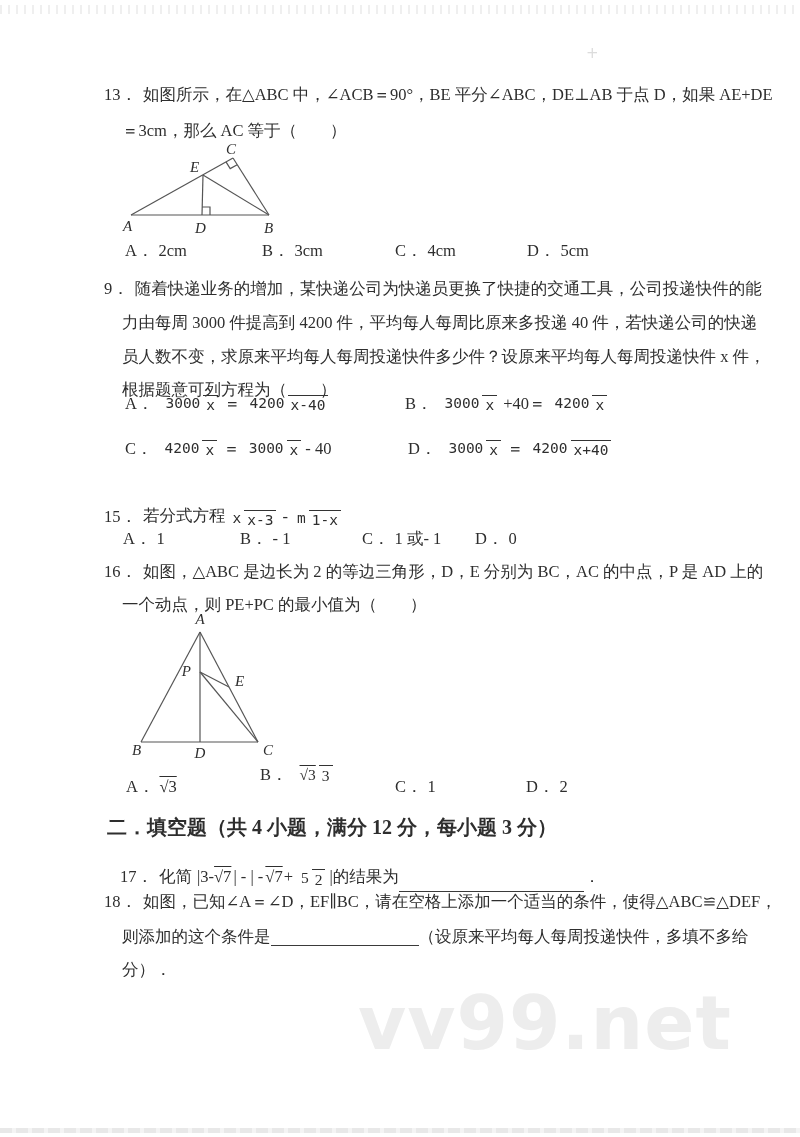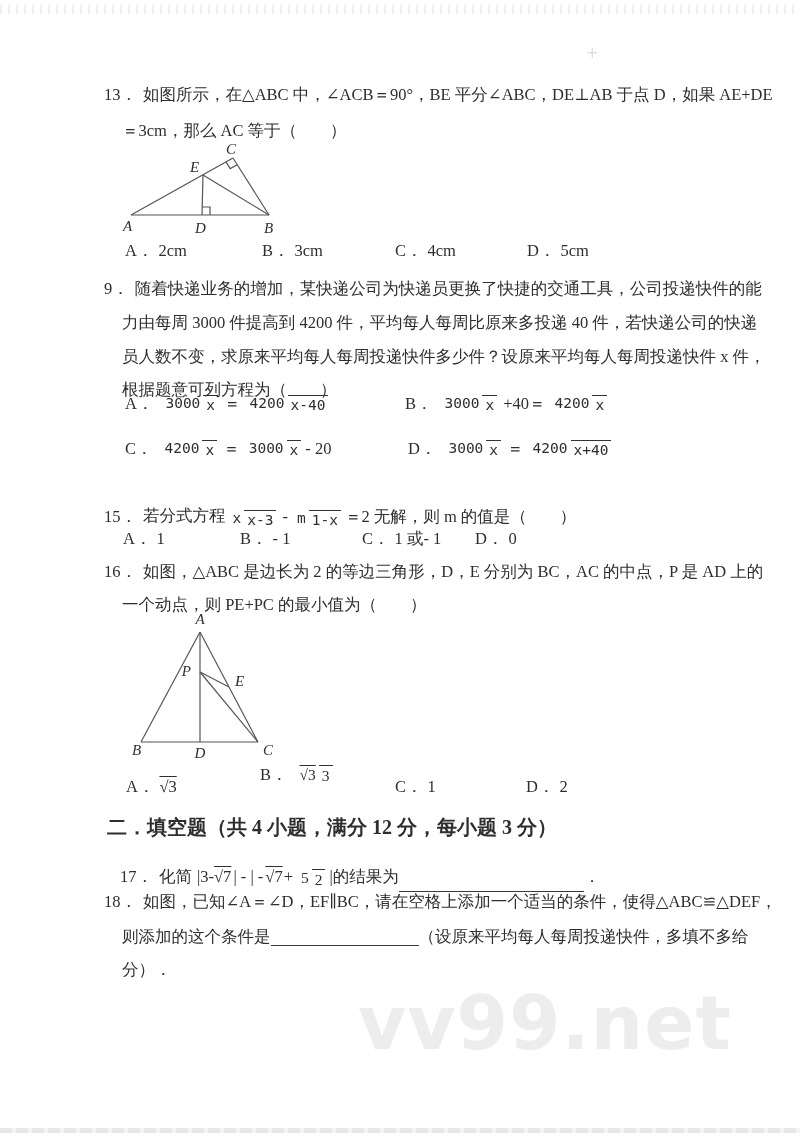--- a/index.html
+++ b/index.html
@@ -129,21 +129,21 @@
       <span class="olabel">C．</span>
       <span class="frac">
           <span class="num">4200</span>
           <span class="den">x</span>
         </span>
       <span class="mid">＝</span>
       <span class="frac">
           <span class="num">3000</span>
           <span class="den">x</span>
         </span>
-      <span>- 20</span>
+      <span>- 40</span>
     </span>
     <span class="opt mono" style="left:408px">
       <span class="olabel">D．</span>
       <span class="frac">
           <span class="num">3000</span>
           <span class="den">x</span>
         </span>
       <span class="mid">＝</span>
       <span class="frac">
           <span class="num">4200</span>
@@ -158,21 +158,20 @@
     <span style="font-family:Liberation Mono, monospace">若分式方程</span>
     <span class="frac">
         <span class="num">x</span>
         <span class="den">x-3</span>
       </span>
     <span class="mid">-</span>
     <span class="frac">
         <span class="num">m</span>
         <span class="den">1-x</span>
       </span>
-    <span style="font-family:'Liberation Serif','DejaVu Serif',serif">＝2 无解，则 m 的值是（　　）</span>
   </div>
 
   <div class="optrow" style="top:528px">
     <span class="opt" style="left:123px">
         <span class="olabel">A．</span>
         <span>1</span>
       </span>
     <span class="opt" style="left:240px">
         <span class="olabel">B．</span>
         <span>- 1</span>

